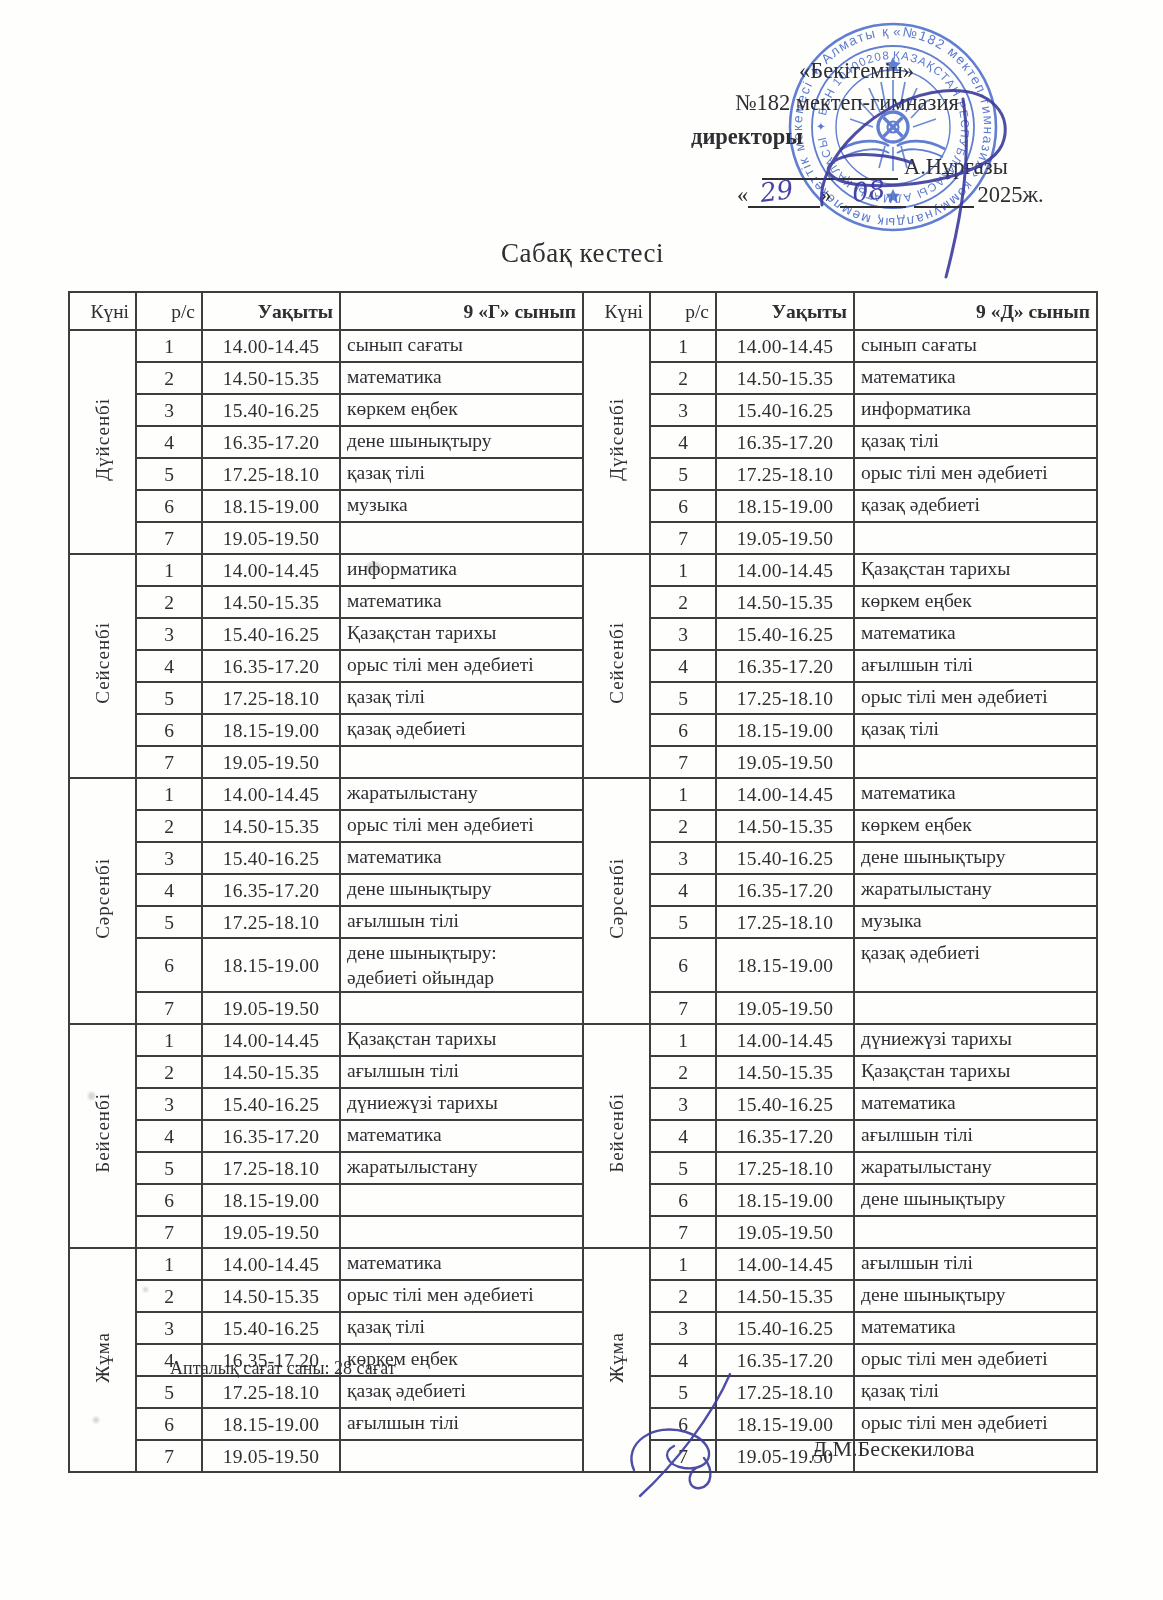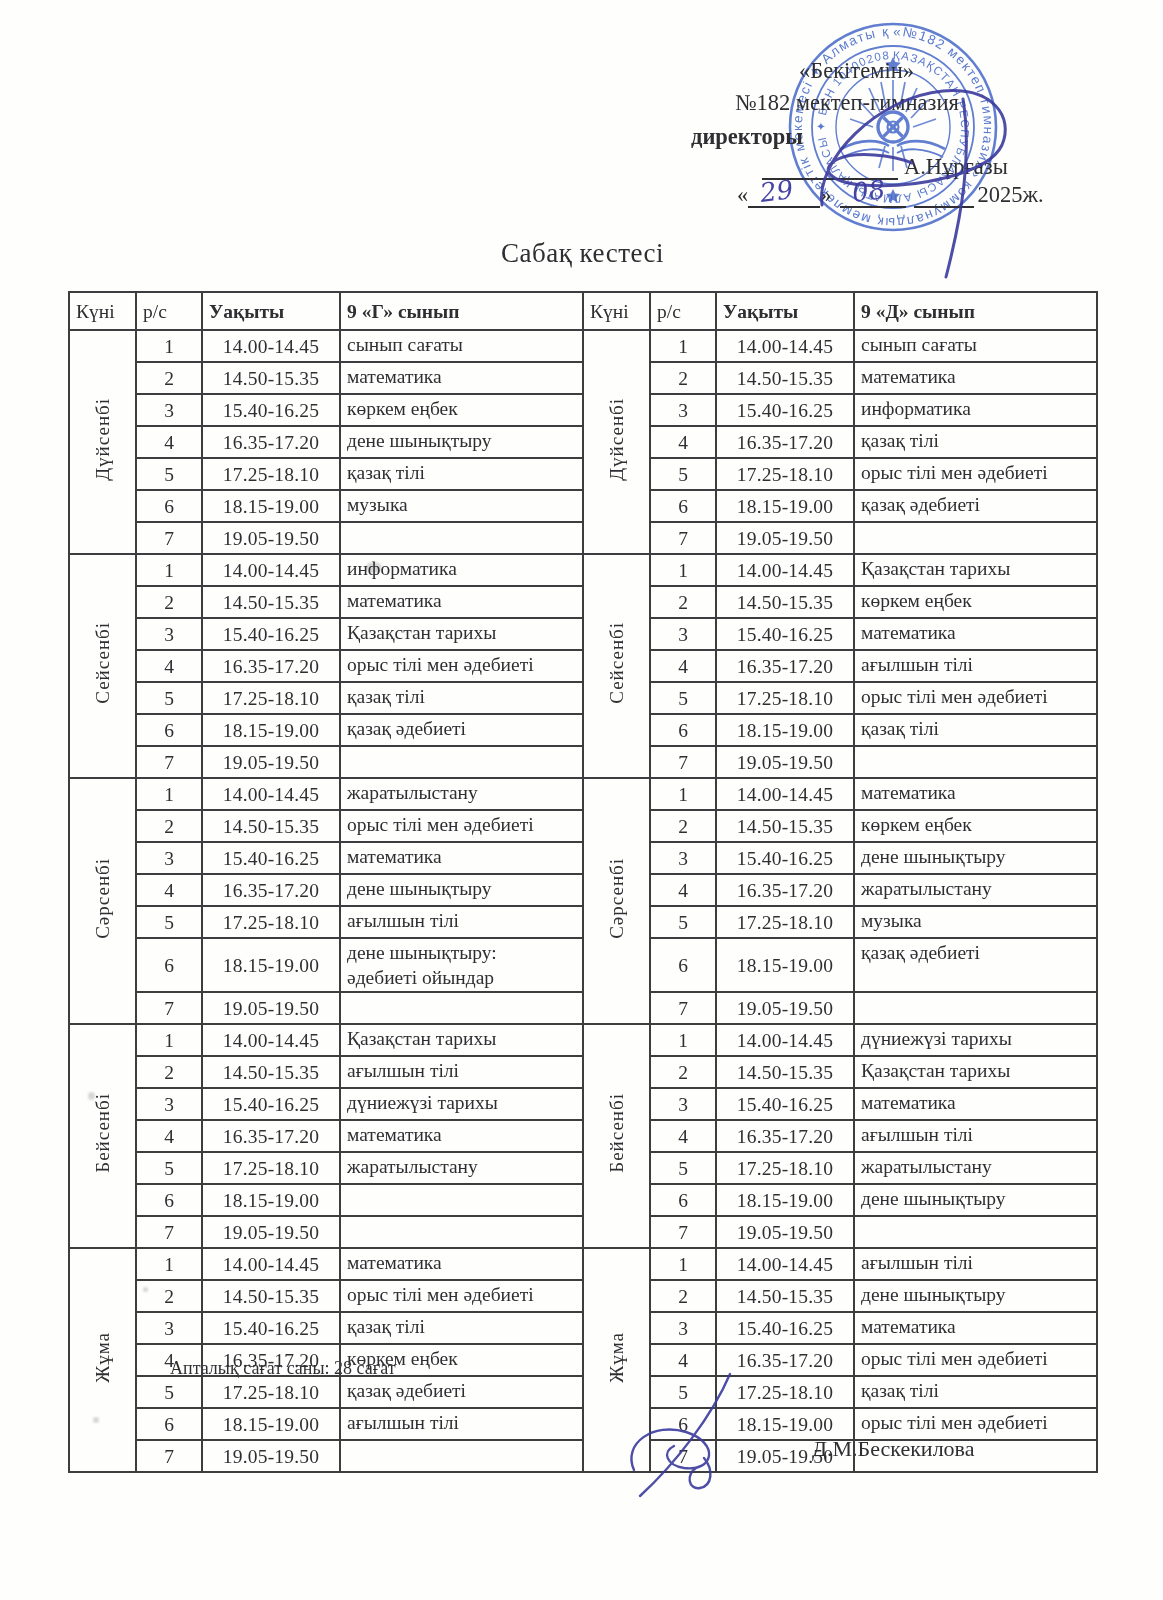--- a/index.html
+++ b/index.html
@@ -36,21 +36,21 @@
   table.schedule { position:absolute; left:68px; top:291px; width:1022px;
     border-collapse:collapse; table-layout:fixed; z-index:2; }
   table.schedule col.c-day  { width:67px; }
   table.schedule col.c-num  { width:66px; }
   table.schedule col.c-time { width:138px; }
   table.schedule col.c-subj { width:243px; }
   table.schedule th, table.schedule td {
     border:2px solid #3d3d40; font-size:19.5px; padding:1px 6px;
     height:28px; line-height:25px; overflow:hidden;
   }
-  table.schedule thead th { height:34px; text-align:left; }
+  table.schedule thead th { height:34px; text-align:right; }
   th.plain { font-weight:normal; }
   td.num  { text-align:center; font-size:19px; }
   td.time { text-align:center; letter-spacing:0.2px; }
   td.subj { text-align:left; padding-left:11px; white-space:pre-line; vertical-align:top; }
   td.day-cell { text-align:center; vertical-align:middle; padding:0; }
   td.day-cell span { display:inline-block; writing-mode:vertical-rl; transform:rotate(180deg);
     font-size:19px; letter-spacing:1px; white-space:nowrap; line-height:1; }
 
   
   .weekly { position:absolute; left:170px; top:1358px; font-size:18px; }

